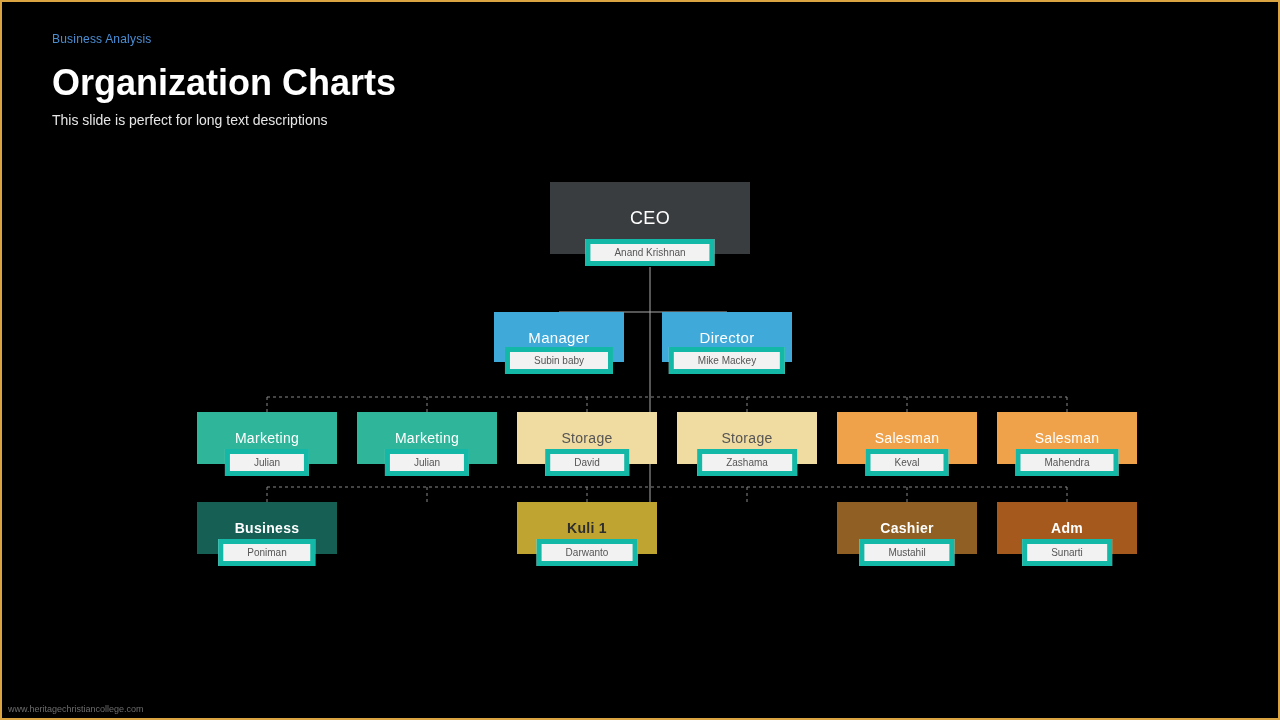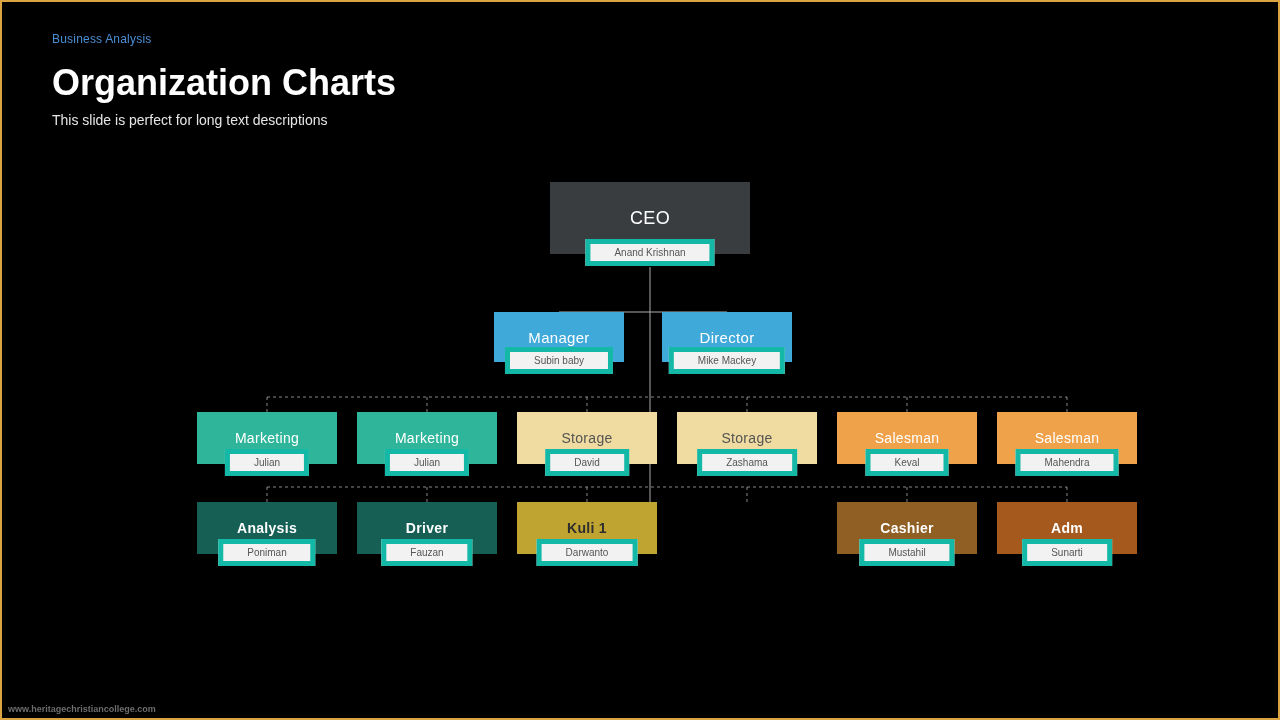--- a/index.html
+++ b/index.html
@@ -70,21 +70,21 @@
   .k1 { left: 515px; } .k2 { left: 675px; }
   .ca { left: 835px; } .ad { left: 995px; }
 
   
   svg.connectors { position: absolute; inset: 0; width: 100%; height: 100%; pointer-events: none; }
   .solid  { stroke: #aaa; stroke-width: 1; fill: none; }
   .dotted { stroke: #888; stroke-width: 1; fill: none; stroke-dasharray: 3 3; }
 
   .watermark {
     position: absolute; left: 6px; bottom: 4px;
-    color: #6d6d6d; font-size: 9px; font-weight: bold;
+    color: #6d6d6d; font-size: 9px;
   }
 </style>
 </head>
 <body>
 
 <div class="header">
   <div class="eyebrow">Business Analysis</div>
   <div class="title">Organization Charts</div>
   <div class="subtitle">This slide is perfect for long text descriptions</div>
 </div>
@@ -149,26 +149,22 @@
   <div class="node lvl3 c-orange sa1">
     <div class="role">Salesman</div>
     <div class="plate">Keval</div>
   </div>
   <div class="node lvl3 c-orange sa2">
     <div class="role">Salesman</div>
     <div class="plate">Mahendra</div>
   </div>
 
   <div class="node lvl4 c-darkteal d1">
-    <div class="role">Analysis</div>
+    <div class="role">Business</div>
     <div class="plate">Poniman</div>
-  </div>
-  <div class="node lvl4 c-darkteal d2">
-    <div class="role">Driver</div>
-    <div class="plate">Fauzan</div>
   </div>
   <div class="node lvl4 c-olive k1">
     <div class="role">Kuli 1</div>
     <div class="plate">Darwanto</div>
   </div>
   <div class="node lvl4 c-rust ad">
     <div class="role">Adm</div>
     <div class="plate">Sunarti</div>
   </div>
   <div class="node lvl4 c-brown ca">

